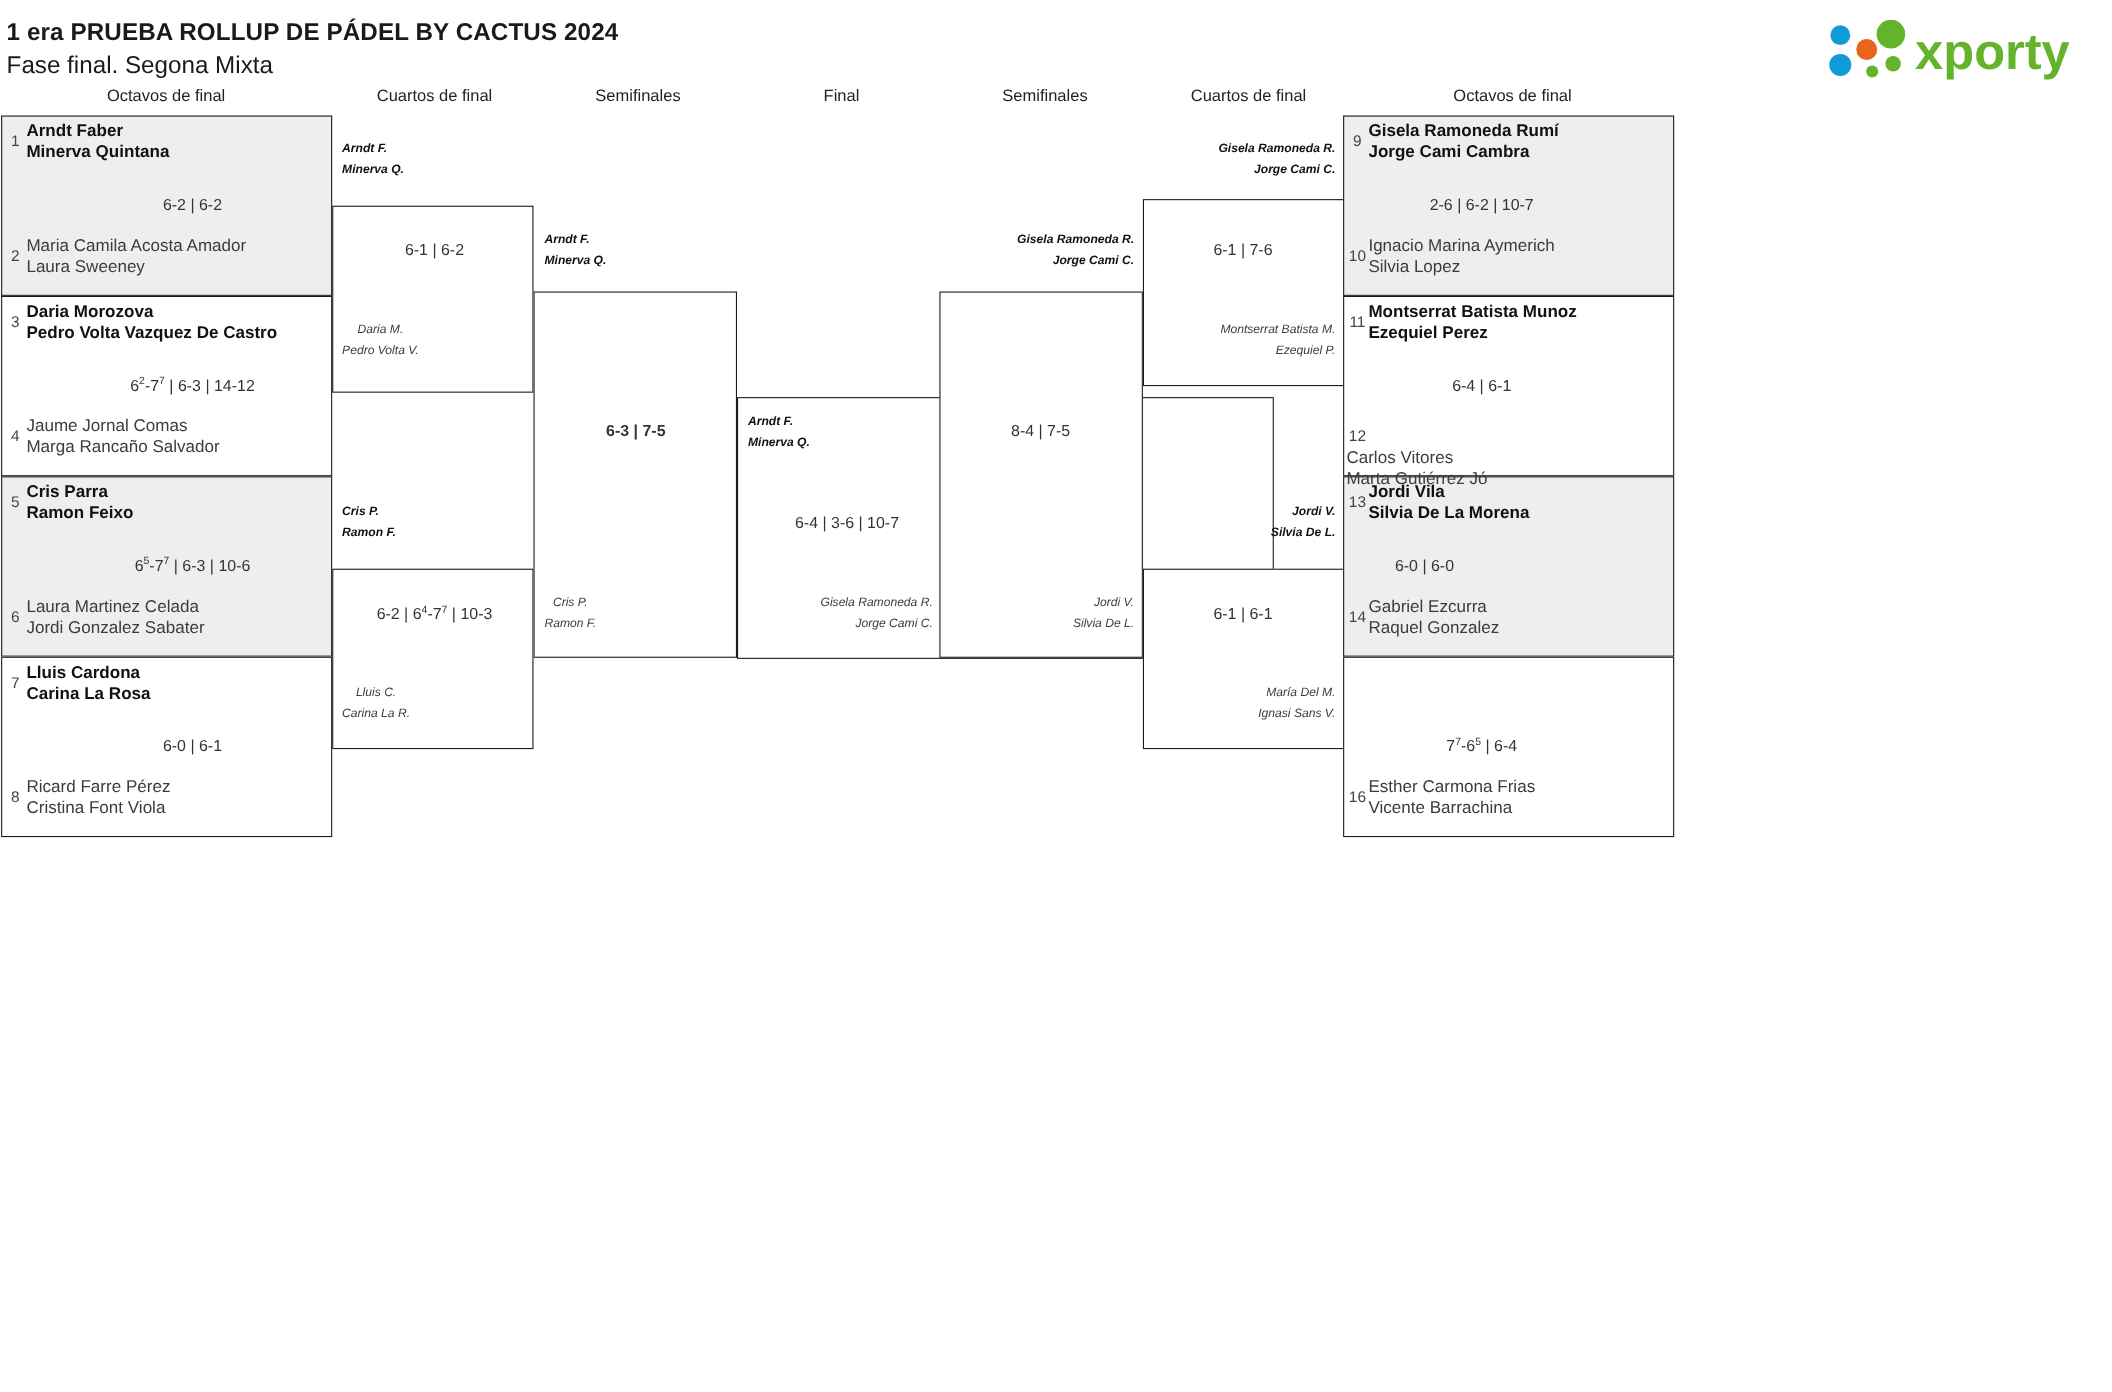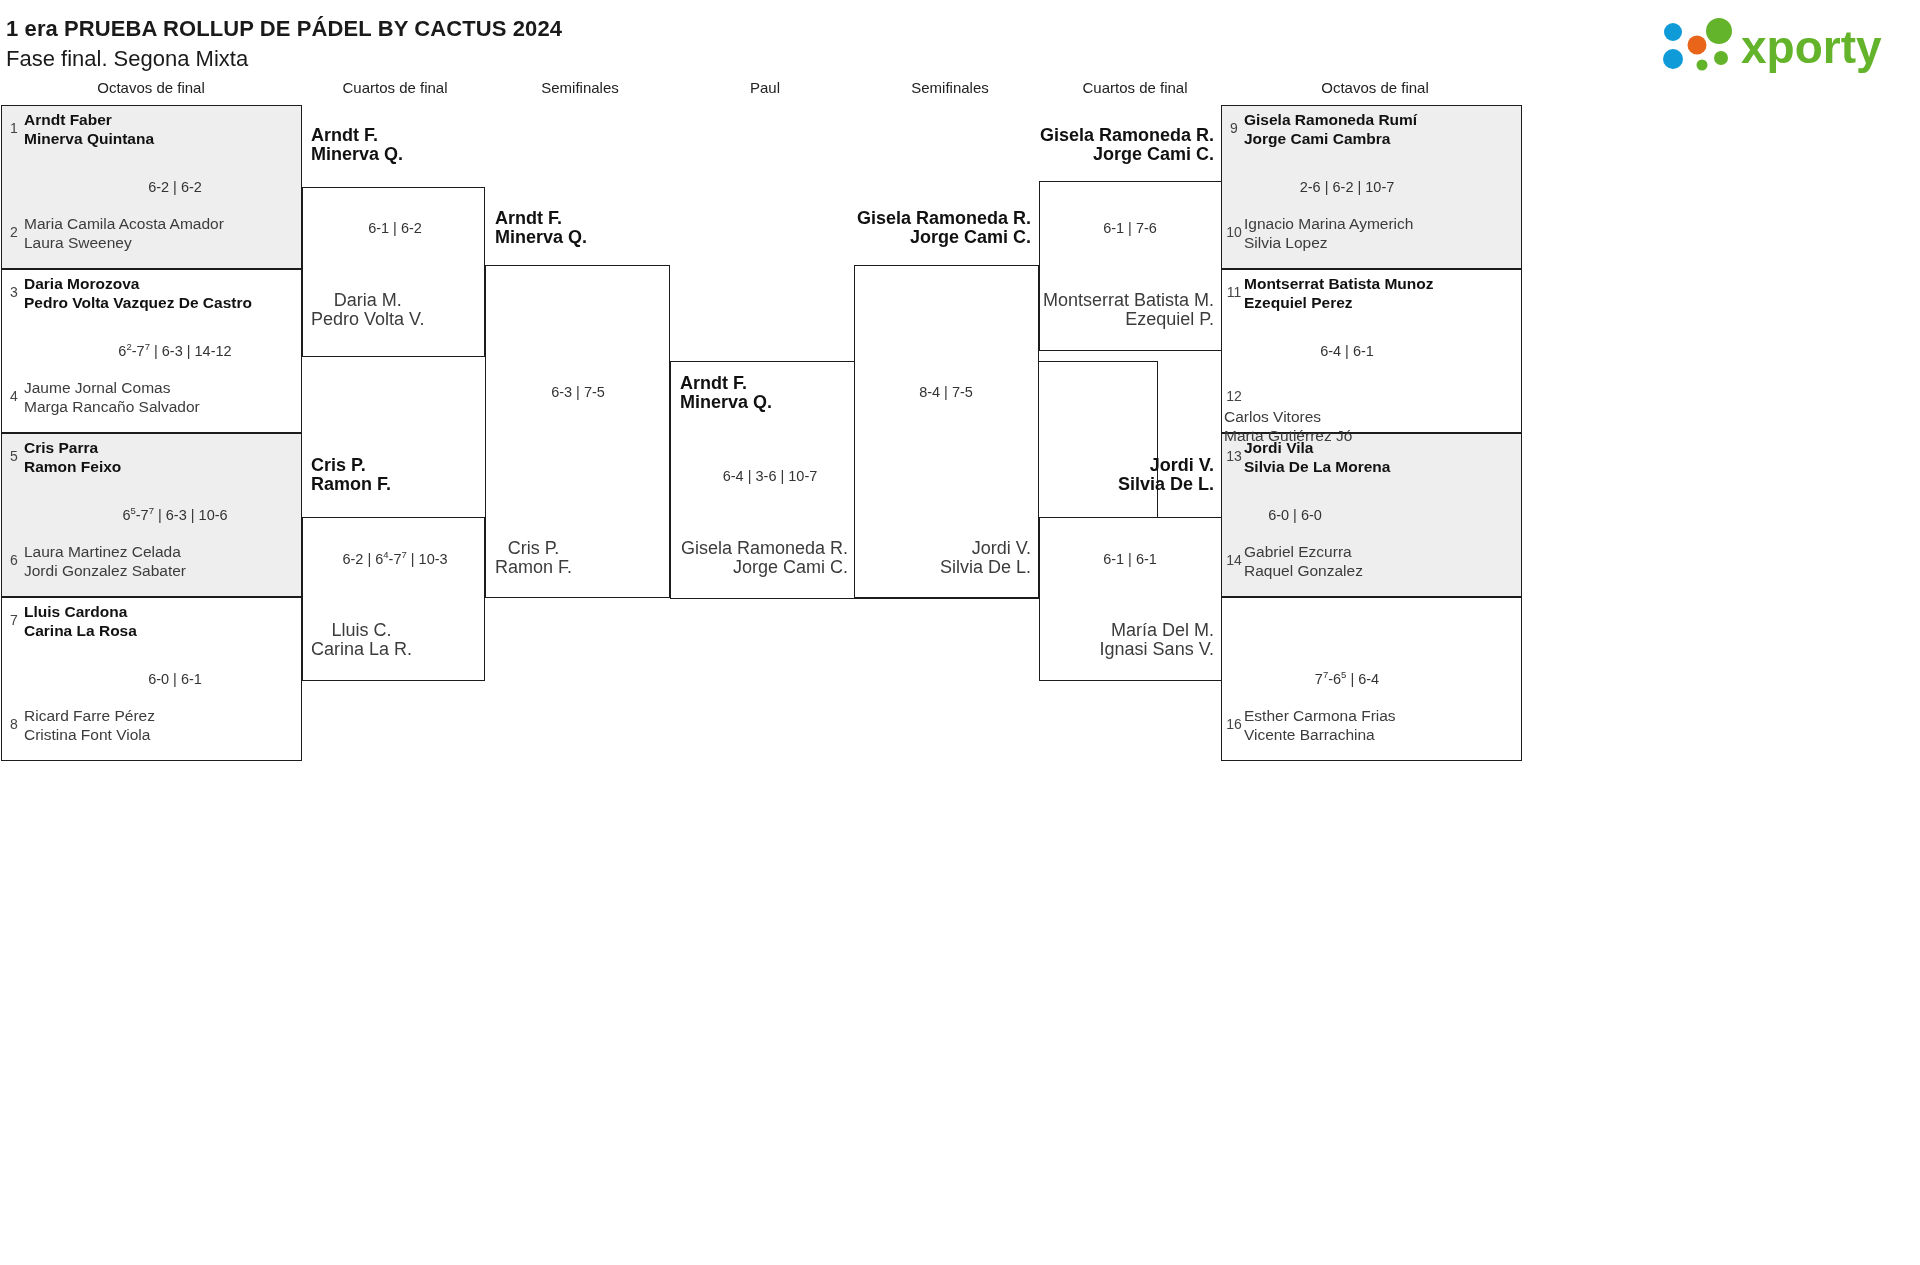--- a/index.html
+++ b/index.html
@@ -100,23 +100,24 @@
   }
   .names .n {
     white-space: nowrap;
   }
   .winner .names { font-weight: 700; color: #111; }
   .loser  .names { font-weight: 400; color: #3c3c3c; }
 
   
   .adv {
     position: absolute;
-    font-size: 18px;
+    font-size: 11px;
     line-height: 19px;
     white-space: nowrap;
+    font-style: italic;
   }
   .adv.win  { font-weight: 700; color: #111; }
   .adv.lose { font-weight: 400; color: #3c3c3c; text-align: center; }
   .adv.r { text-align: right; }
 
   
   .score {
     position: absolute;
     font-size: 14.5px;
     color: #333;
@@ -149,21 +150,21 @@
         <circle cx="66" cy="40" r="7" fill="#63b32b"></circle>
       </g>
       <text x="86" y="45" font-family="'Liberation Sans', sans-serif" font-size="46" font-weight="700" fill="#63b32b">xporty</text>
     </svg>
   </div>
 </div>
 
 <div class="round-label" style="left:26px;  width:250px;">Octavos de final</div>
 <div class="round-label" style="left:300px; width:190px;">Cuartos de final</div>
 <div class="round-label" style="left:485px; width:190px;">Semifinales</div>
-<div class="round-label" style="left:670px; width:190px;">Paul</div>
+<div class="round-label" style="left:670px; width:190px;">Final</div>
 <div class="round-label" style="left:855px; width:190px;">Semifinales</div>
 <div class="round-label" style="left:1040px;width:190px;">Cuartos de final</div>
 <div class="round-label" style="left:1250px;width:250px;">Octavos de final</div>
 
 <div class="bracket">
 
   <div class="box shaded" style="left:1px;  top:105px; width:301px; height:164px;"></div>
   <div class="box plain" style="left:1px;  top:269px; width:301px; height:164px;"></div>
   <div class="box shaded" style="left:1px;  top:433px; width:301px; height:164px;"></div>
   <div class="box plain" style="left:1px;  top:597px; width:301px; height:164px;"></div>
@@ -257,21 +258,21 @@
 
   <div class="adv win" style="left:495px; top:209px;">
     <span>Arndt F.</span><br>
     <span>Minerva Q.</span>
   </div>
   <div class="adv lose" style="left:495px; top:539px;">
     <span>Cris P.</span><br>
     <span>Ramon F.</span>
   </div>
 
-  <div class="score" style="left:495px; top:383px; width:166px; text-align:center;">6-3 | 7-5</div>
+  <div class="score" style="left:495px; top:383px; width:166px; text-align:center;font-weight:bold;">6-3 | 7-5</div>
 
   <div class="box plain" style="left:670px; top:361px; width:488px; height:238px;"></div>
 
   <div class="adv win" style="left:680px; top:374px;">
     <span>Arndt F.</span><br>
     <span>Minerva Q.</span>
   </div>
   <div class="adv lose r" style="left:600px; top:539px; width:248px;">
     <span>Gisela Ramoneda R.</span><br>
     <span>Jorge Cami C.</span>

